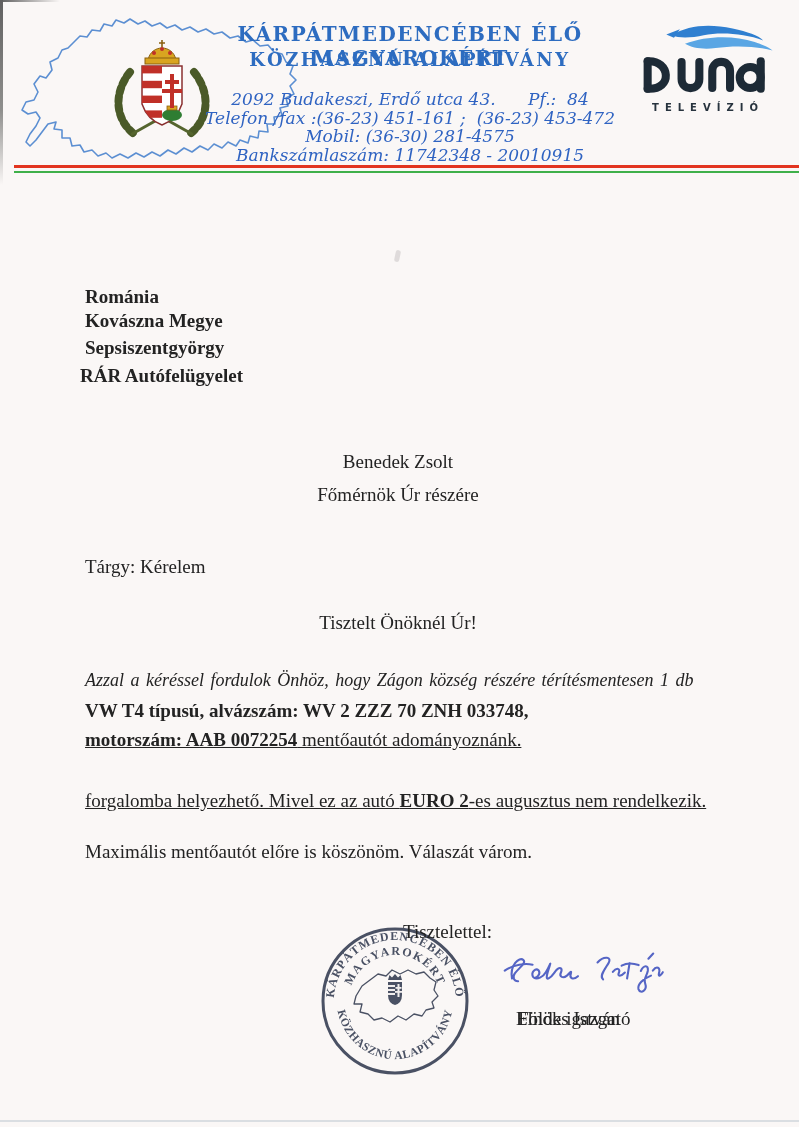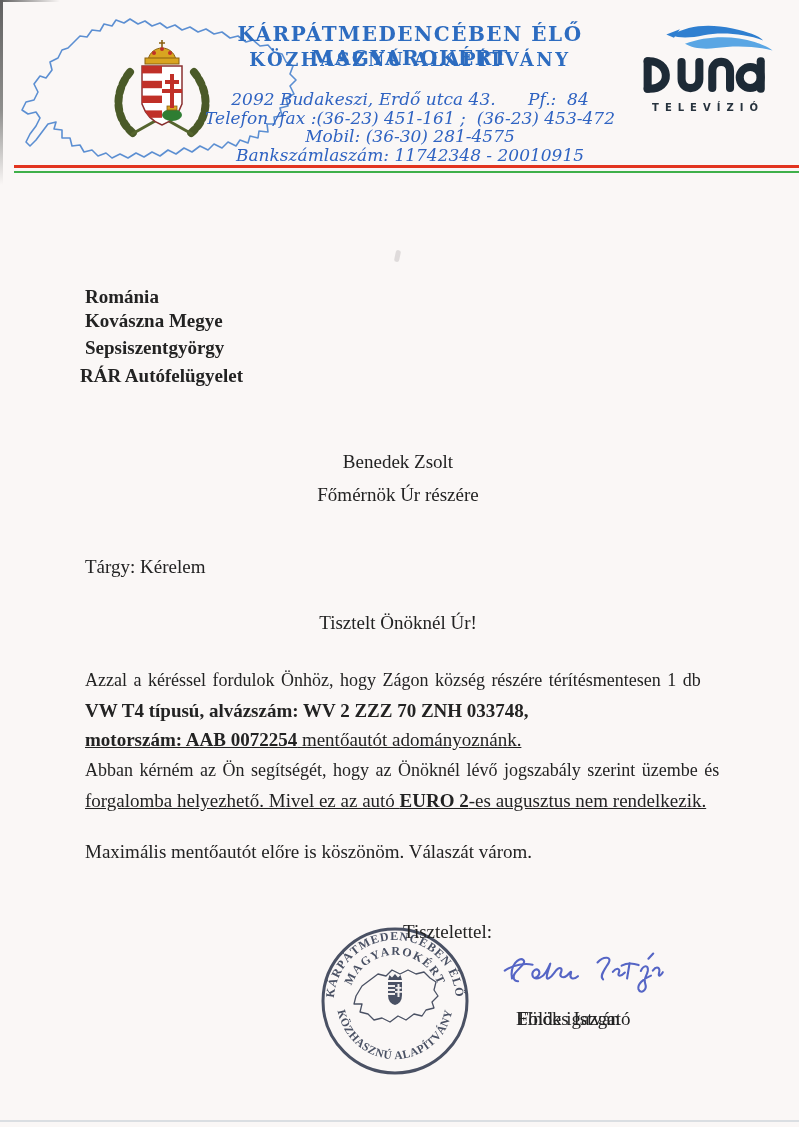--- a/index.html
+++ b/index.html
@@ -125,25 +125,24 @@
   <div class="abs t bold" style="left:85px;top:337px;">Sepsiszentgyörgy</div>
   <div class="abs t bold" style="left:80px;top:365px;">RÁR Autófelügyelet</div>
 
   <div class="abs t center" style="top:451px;">Benedek Zsolt</div>
   <div class="abs t center" style="top:484px;">Főmérnök Úr részére</div>
 
   <div class="abs t" style="left:85px;top:536px;margin-top:20px;">Tárgy: Kérelem</div>
 
   <div class="abs t center" style="top:612px;">Tisztelt Önöknél Úr!</div>
 
-  <div class="abs just" style="top:670px;">Azzal a kéréssel fordulok Önhöz, hogy Zágon község részére térítésmentesen 1 db</div>
+  <div class="abs just" style="top:670px;font-style:italic;">Azzal a kéréssel fordulok Önhöz, hogy Zágon község részére térítésmentesen 1 db</div>
   <div class="abs t bold" style="left:85px;top:700px;">VW T4 típusú, alvázszám: WV 2 ZZZ 70 ZNH 033748,</div>
   <div class="abs t mixed" style="left:85px;top:729px;"><span class="bold">motorszám: AAB 0072254</span><span> mentőautót adományoznánk.</span></div>
 
-  <div class="abs just" style="top:760px;">Abban kérném az Ön segítségét, hogy az Önöknél lévő jogszabály szerint üzembe és</div>
   <div class="abs t mixed" style="left:85px;top:790px;"><span>forgalomba helyezhető. Mivel ez az autó </span><span class="bold">EURO 2</span><span>-es augusztus nem rendelkezik.</span></div>
 
   <div class="abs t" style="left:85px;top:841px;">Maximális mentőautót előre is köszönöm. Válaszát várom.</div>
 
 
   <div class="abs" style="left:318px;top:924px;width:154px;height:154px;opacity:.92;">
     <svg width="154" height="154" viewBox="0 0 154 154">
       <circle cx="77" cy="77" r="72" fill="none" stroke="#3c4458" stroke-width="3"></circle>
       <defs>
         <path id="arcO" d="M16 77 A61 61 0 0 1 138 77"></path>

